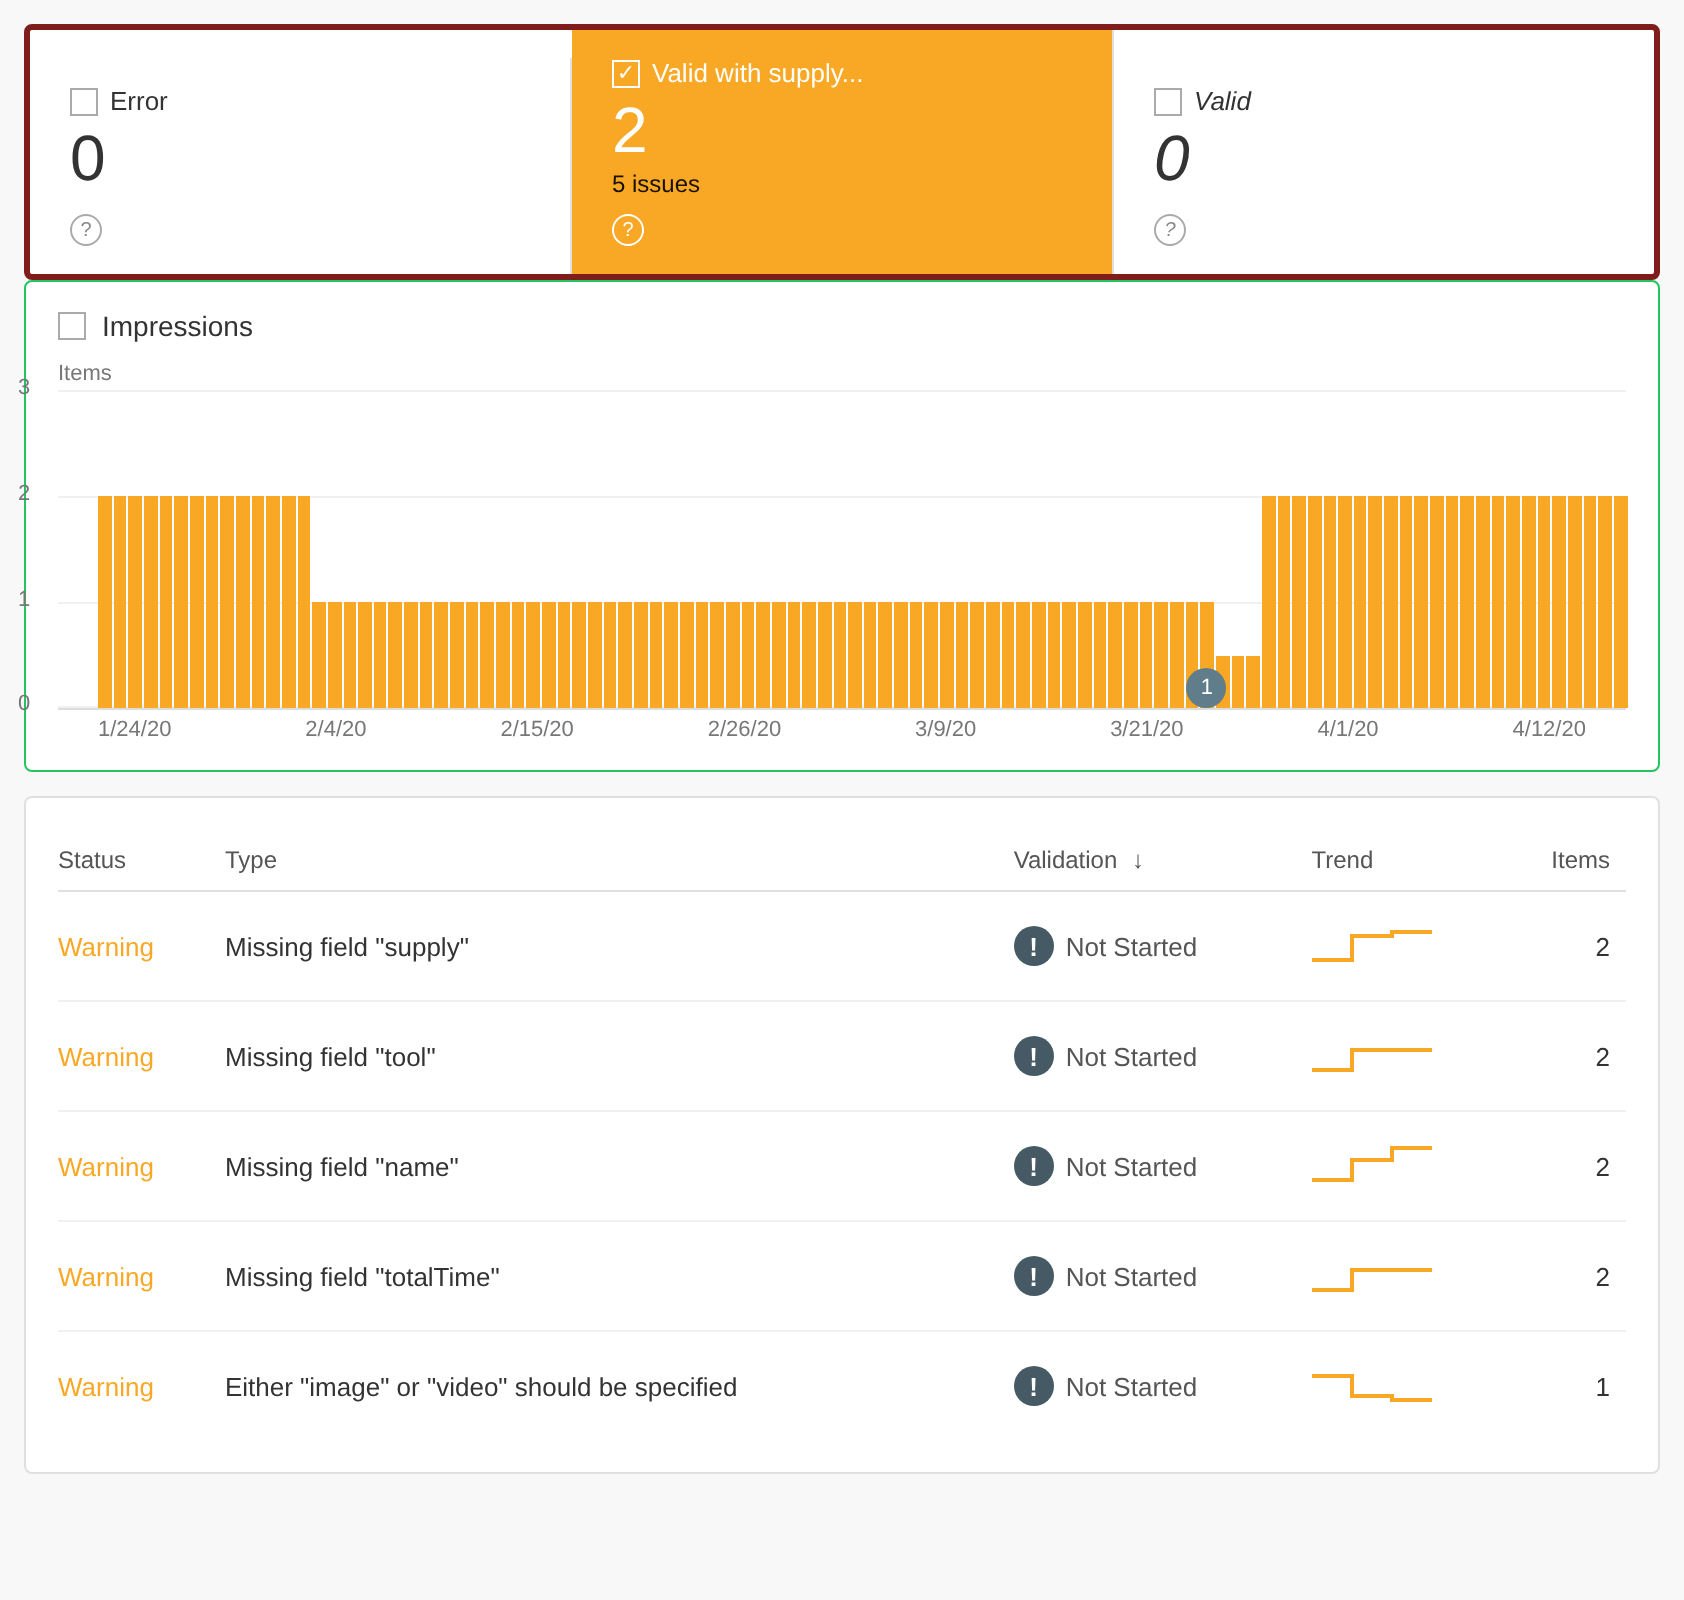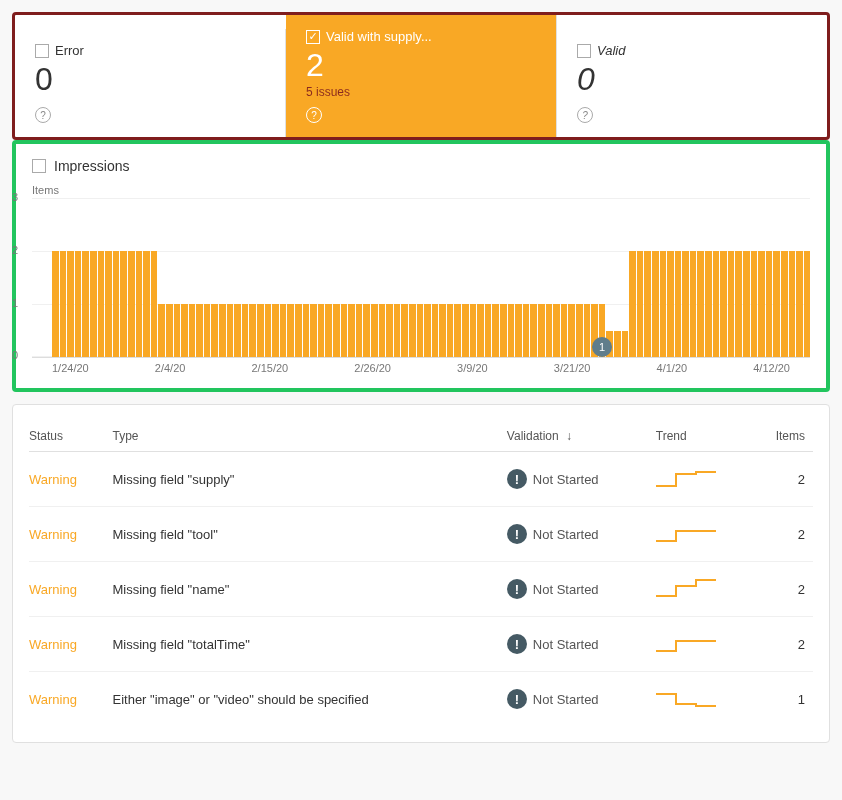--- a/index.html
+++ b/index.html
@@ -34,21 +34,21 @@
     .status-card .card-count {
       font-size: 32px;
       font-weight: 400;
       line-height: 1.1;
       margin-bottom: 2px;
     }
     .status-card .card-issues {
       font-size: 12px;
       color: #888;
     }
-    .status-card.active .card-issues { color: #7f1d1d; opacity: 0.9; }
+    .status-card.active .card-issues { color: #000000; opacity: 0.9; }
     .status-card .help-icon {
       display: inline-flex;
       align-items: center;
       justify-content: center;
       width: 16px; height: 16px;
       border-radius: 50%;
       border: 1px solid #aaa;
       font-size: 10px;
       color: #888;
       cursor: pointer;
@@ -65,21 +65,21 @@
       flex-shrink: 0;
     }
     .checkbox-icon.checked { border-color: #fff; background: transparent; }
     .checkmark { color: #fff; font-size: 11px; }
     .status-card:not(.active) .checkmark { color: #555; }
     .status-card:not(.active) .checkbox-icon { border-color: #aaa; }
 
     
     .chart-section {
       background: #fff;
-      border: 4px solid #22c55e;
+      border: 1px solid #22c55e;
       border-radius: 4px;
       padding: 14px 16px;
       margin-bottom: 12px;
     }
     .chart-header {
       display: flex;
       align-items: center;
       gap: 8px;
       margin-bottom: 10px;
     }

